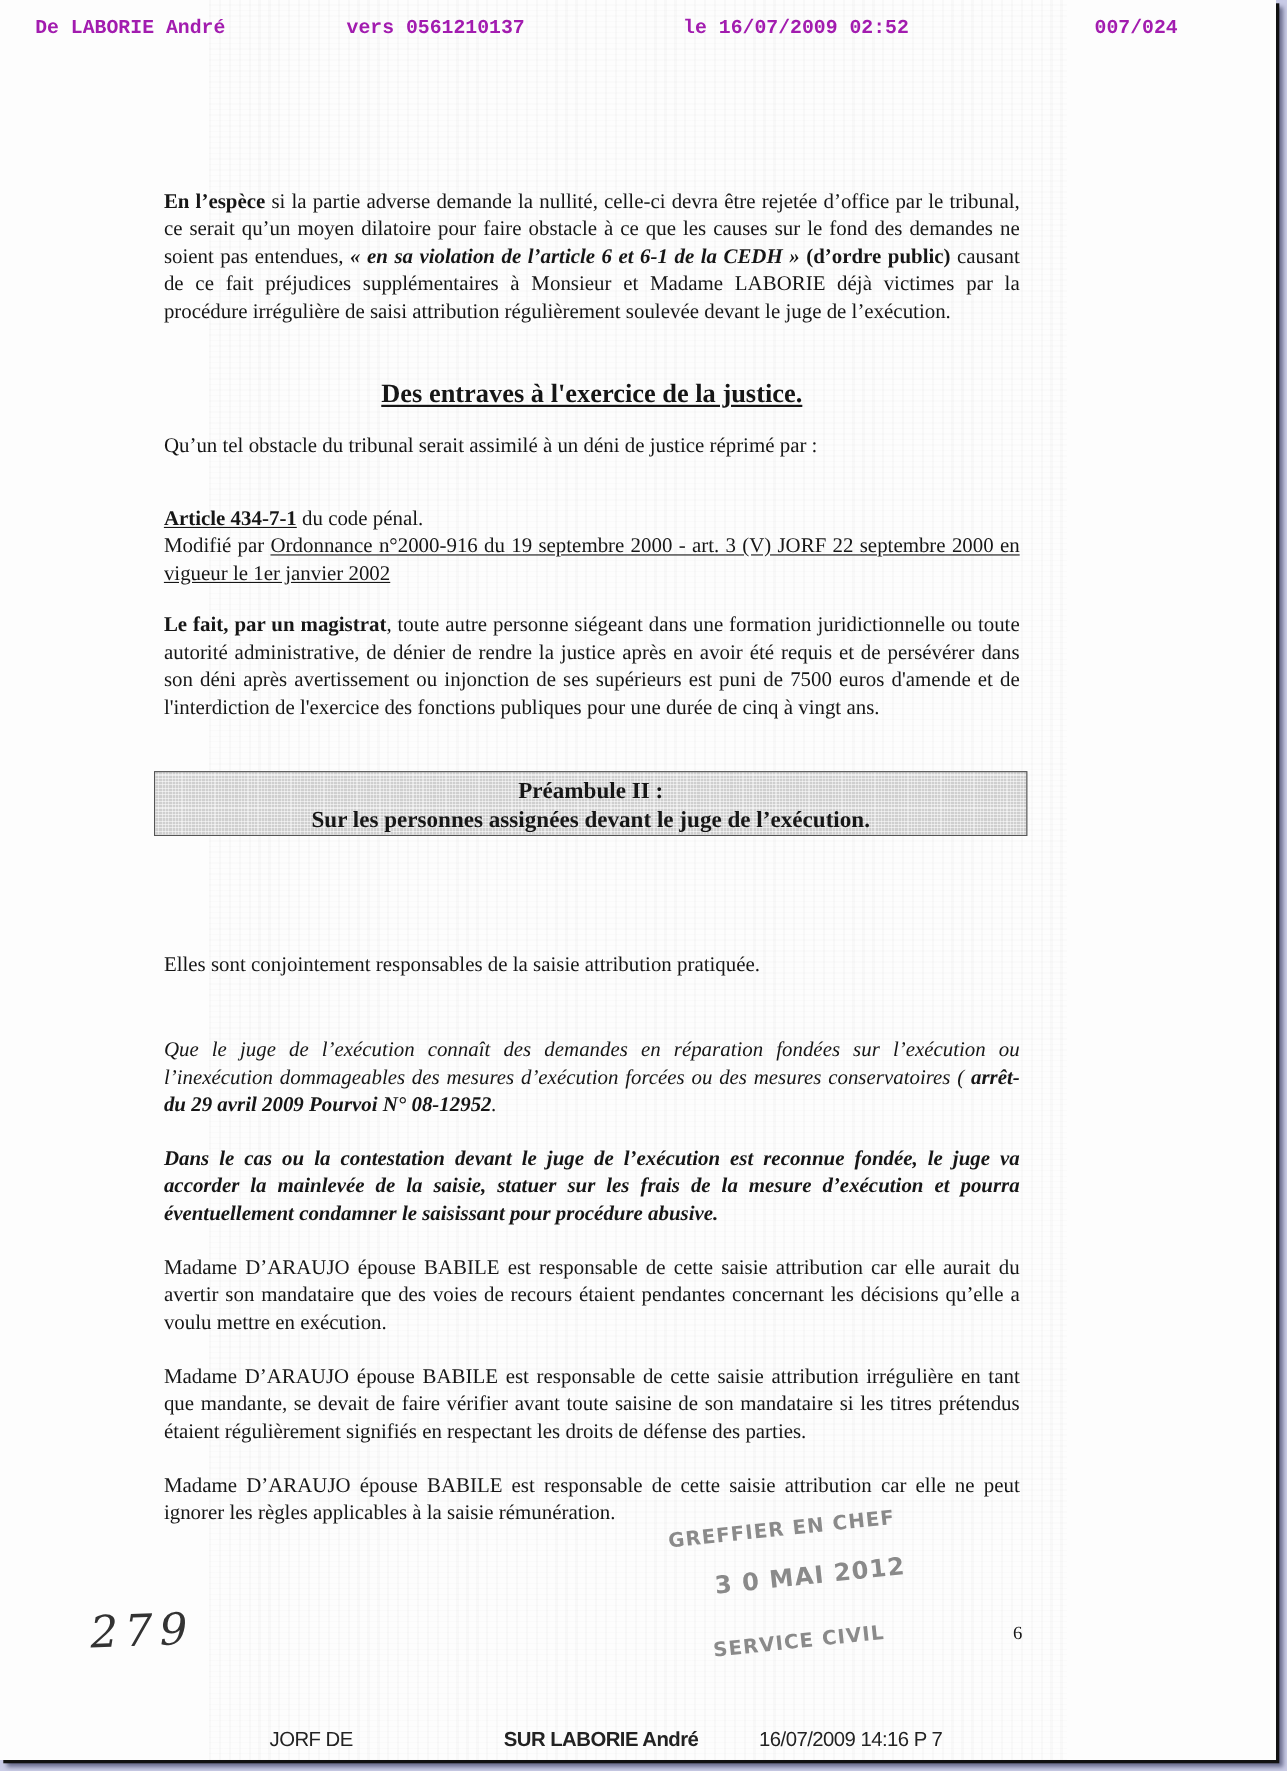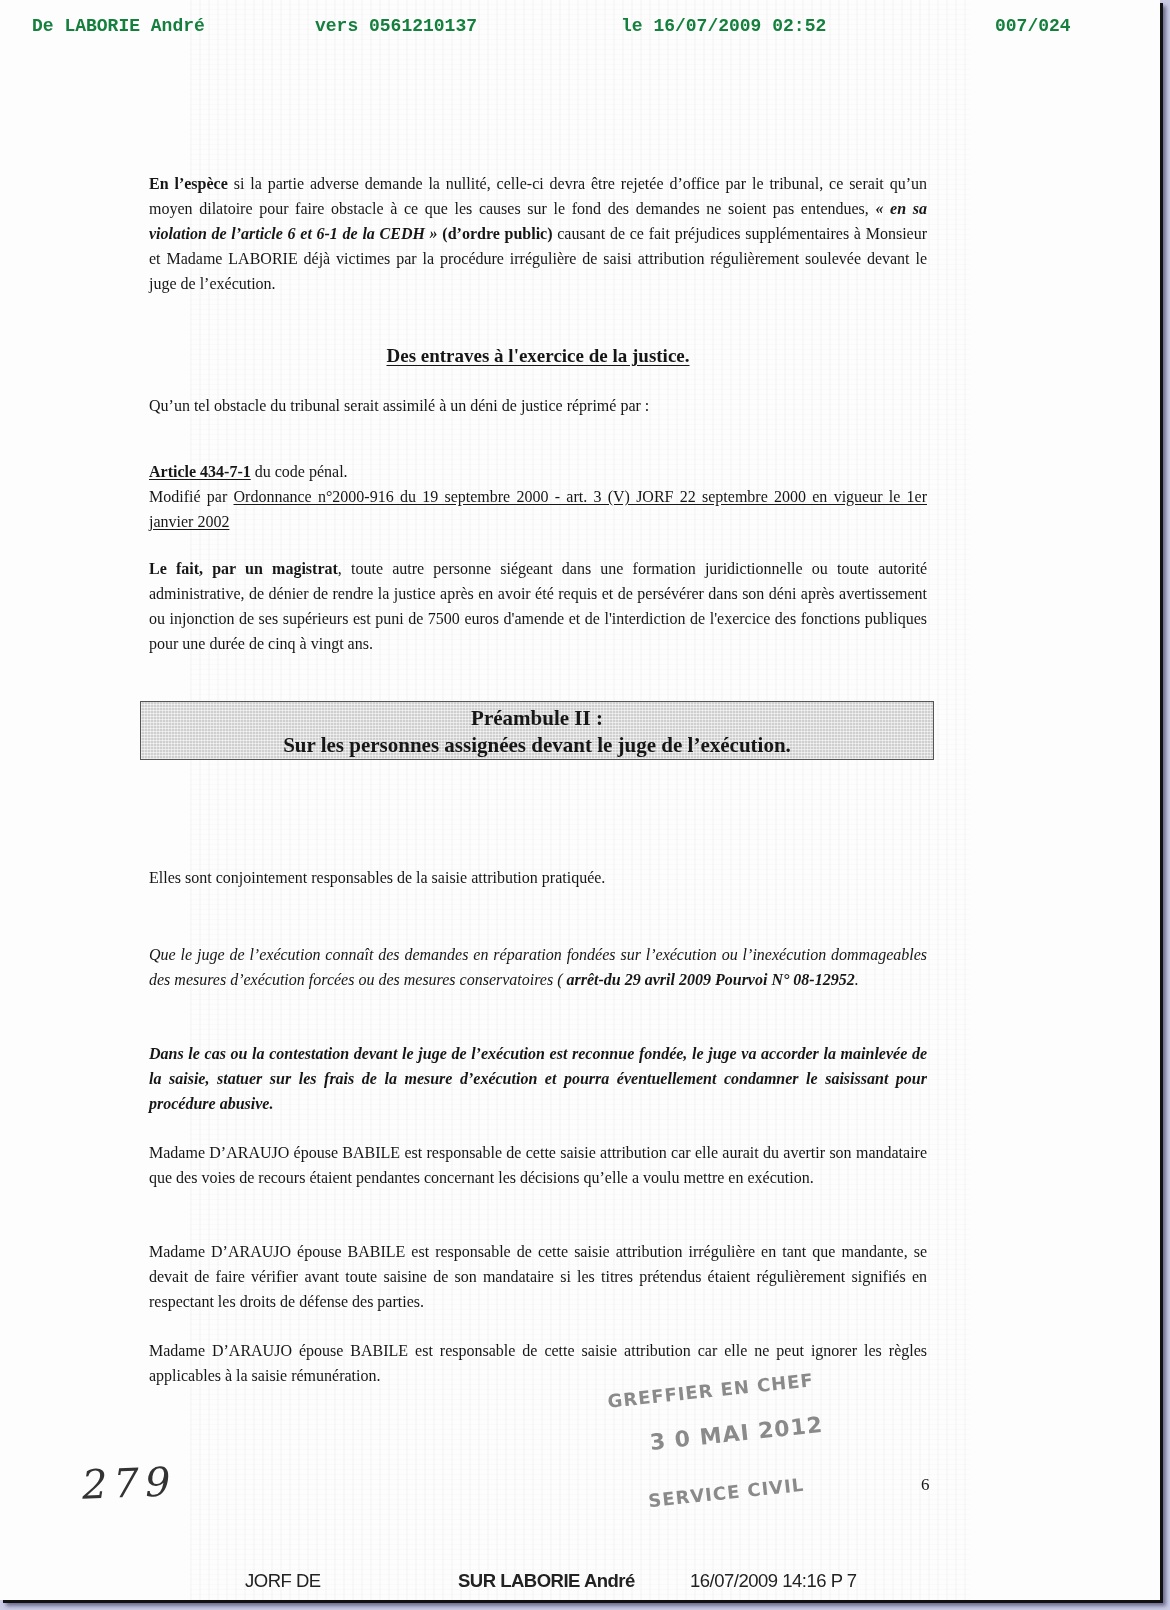--- a/index.html
+++ b/index.html
@@ -18,41 +18,41 @@
   .noise {
     position: absolute; left: 190px; top: 0; width: 780px; height: 1600px;
     background:
       repeating-linear-gradient(90deg, rgba(0,0,0,0.018) 0 2px, rgba(0,0,0,0) 2px 9px),
       repeating-linear-gradient(0deg, rgba(0,0,0,0.012) 0 1px, rgba(0,0,0,0) 1px 5px);
     pointer-events: none;
   }
   .fax-header {
     position: absolute; top: 16px; left: 0; width: 1160px; height: 24px;
     font-family: "Liberation Mono", "DejaVu Sans Mono", monospace;
-    font-weight: bold; font-size: 18px; color: #15803d;
+    font-weight: bold; font-size: 18px; color: #a21caf;
   }
   .fax-header span { position: absolute; top: 0; white-space: nowrap; }
   .fh-from { left: 32px; }
   .fh-to { left: 315px; }
   .fh-date { left: 621px; }
   .fh-page { left: 995px; text-align: center; }
 
   .body-text {
     position: absolute; left: 149px; width: 778px;
-    font-size: 16px; line-height: 25px; text-align: justify;
+    font-size: 19px; line-height: 25px; text-align: justify;
   }
   .body-text p { margin: 0; }
   .b { font-weight: bold; }
   .bi { font-weight: bold; font-style: italic; }
   .i { font-style: italic; }
   .u { text-decoration: underline; text-underline-offset: 2px; margin-top: 33px; }
 
   .centered-title {
     position: absolute; left: 149px; width: 778px; text-align: center;
-    font-weight: bold; font-size: 19px; text-decoration: underline; text-underline-offset: 3px;
+    font-weight: bold; font-size: 24px; text-decoration: underline; text-underline-offset: 3px;
   }
   .preamble-box {
     position: absolute; left: 140px; top: 701px; width: 794px; height: 59px;
     border: 1.5px solid #555;
     background-color: #cfcfcf;
     background-image:
       repeating-linear-gradient(0deg, rgba(255,255,255,0.55) 0 1px, rgba(0,0,0,0) 1px 3px),
       repeating-linear-gradient(90deg, rgba(255,255,255,0.45) 0 1px, rgba(0,0,0,0) 1px 3px);
     text-align: center; font-weight: bold; font-size: 21px; line-height: 27px;
     padding-top: 3px; box-sizing: border-box;

